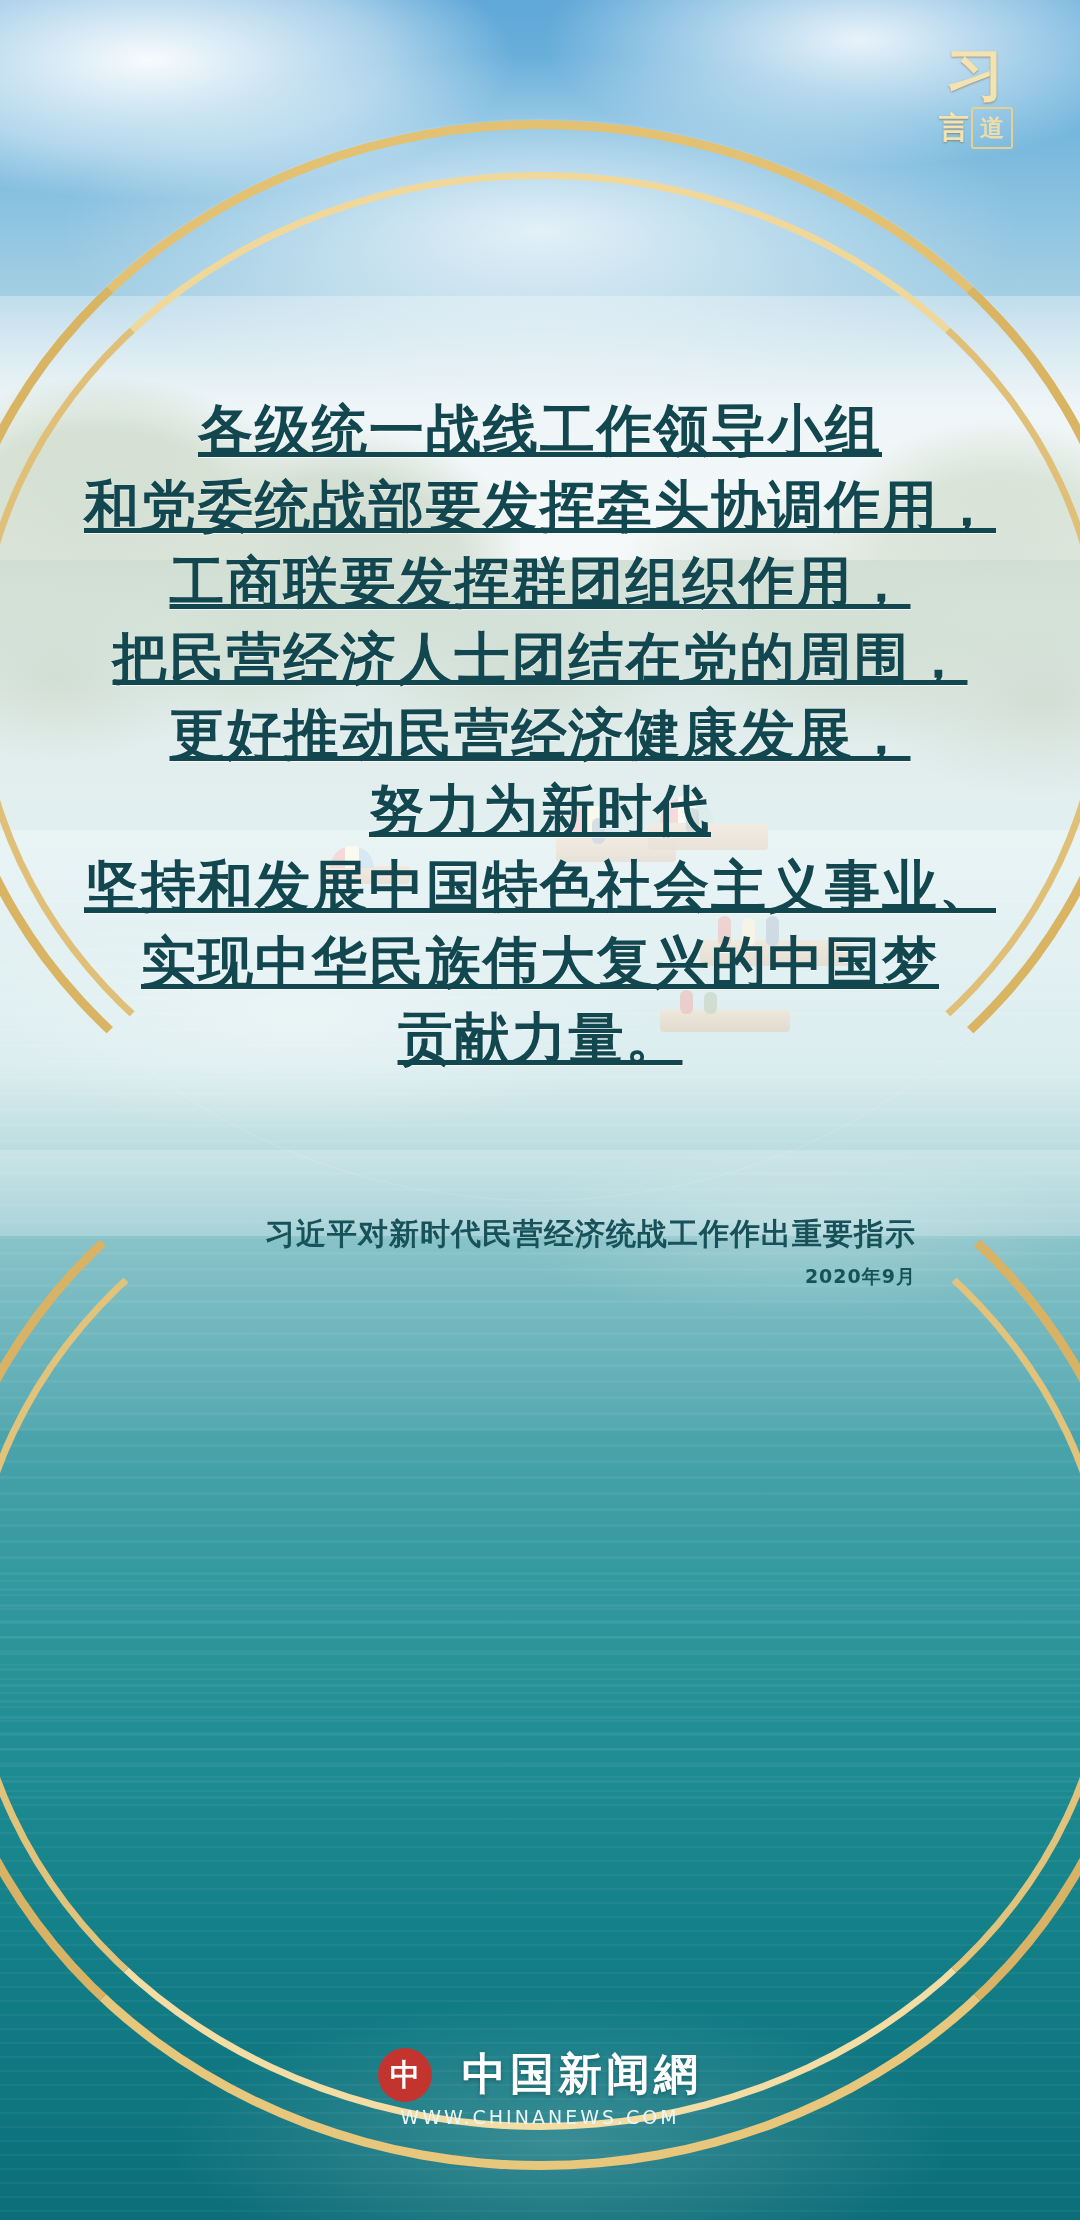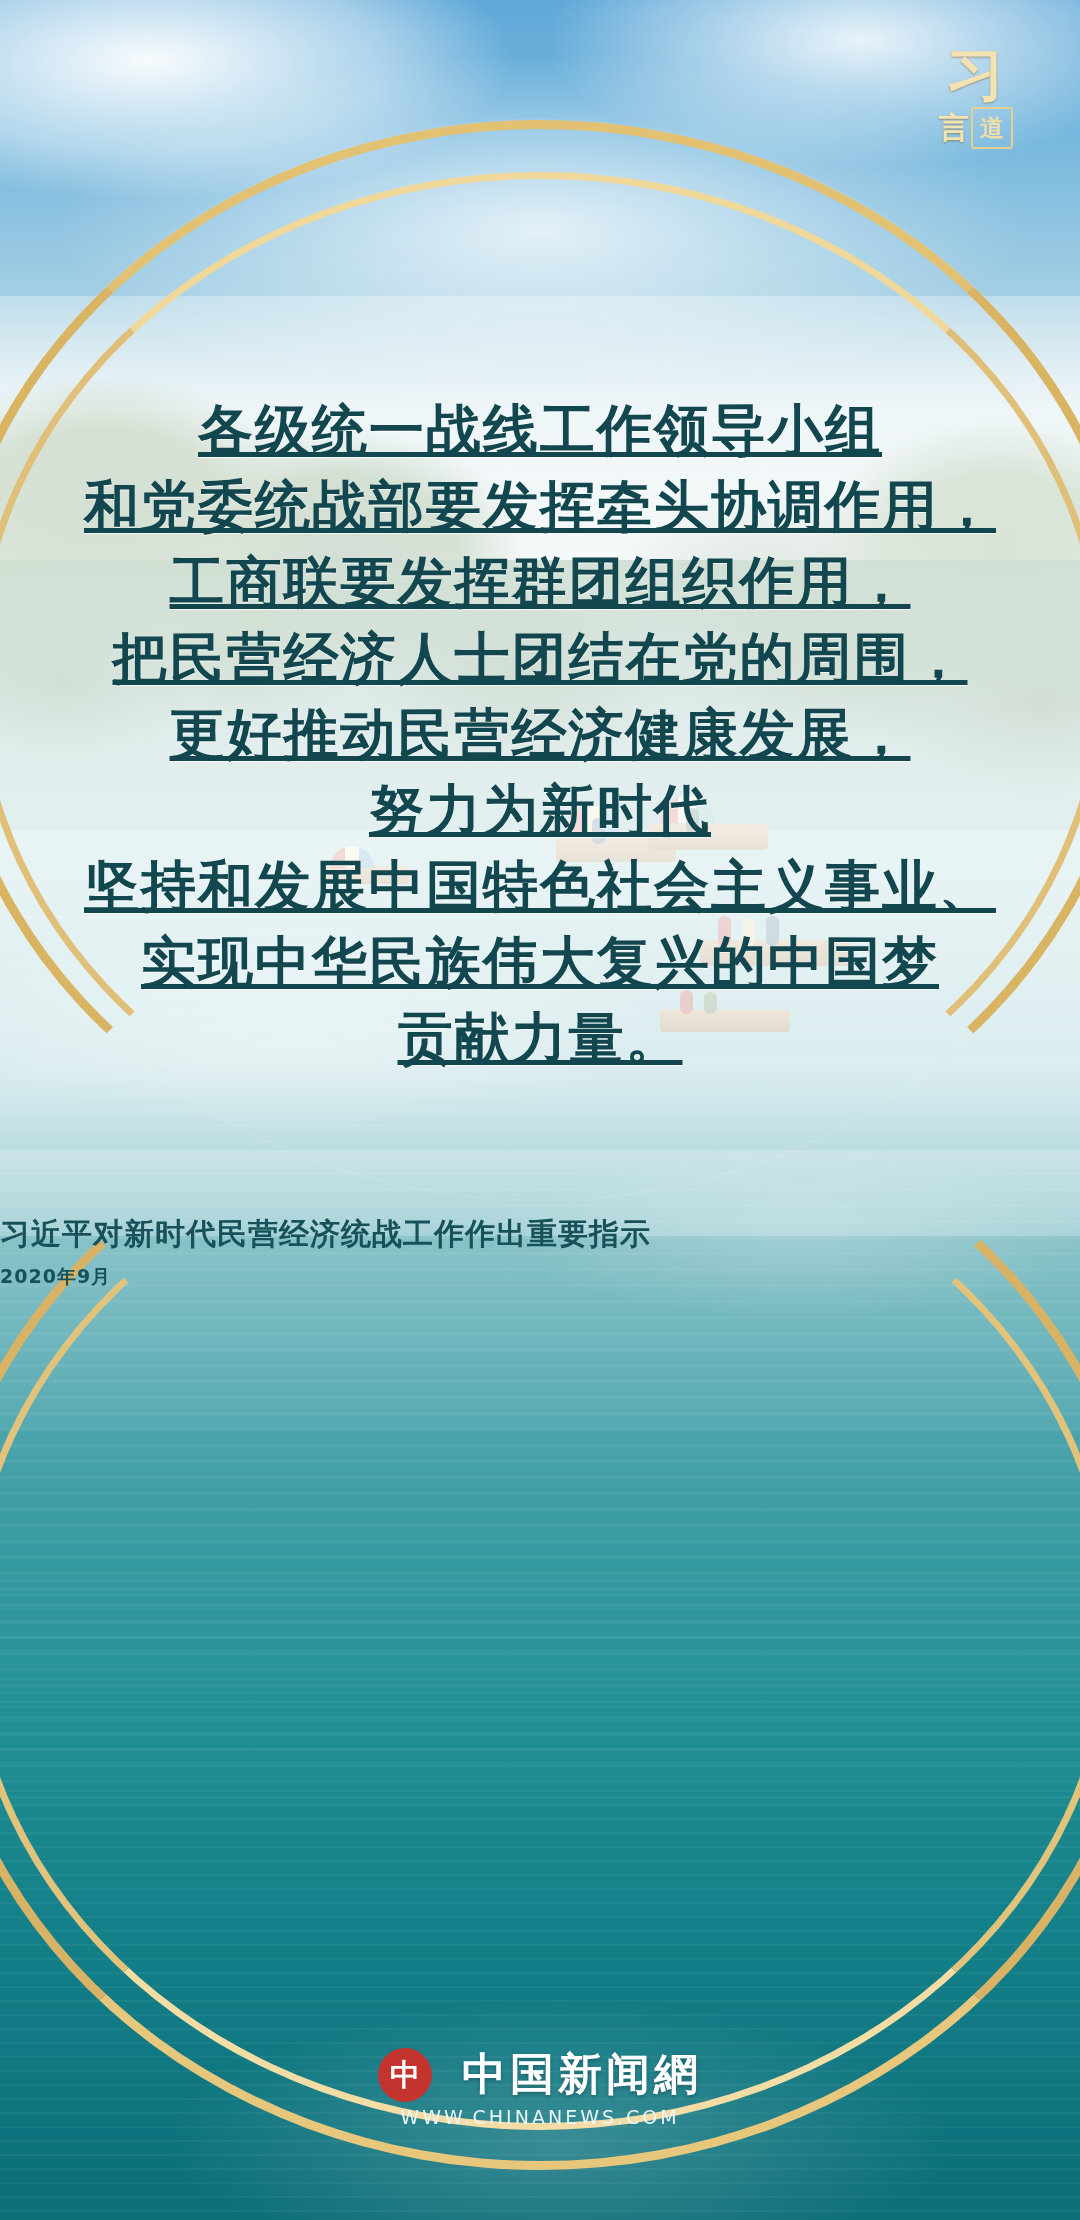--- a/index.html
+++ b/index.html
@@ -232,21 +232,21 @@
     text-shadow: 0 1px 0 rgba(255,255,255,0.7);
     white-space: nowrap;
     text-decoration: underline;
   }
 
   
   .attrib {
     position: absolute;
     left: 0; top: 1212px;
     width: 916px;
-    text-align: left;
+    text-align: right;
   }
   .attrib-title {
     font-family: "DejaVu Sans", sans-serif;
     font-weight: 700;
     font-size: 30px;
     line-height: 44px;
     color: #17525a;
     letter-spacing: 1px;
   }
   .attrib-date {

